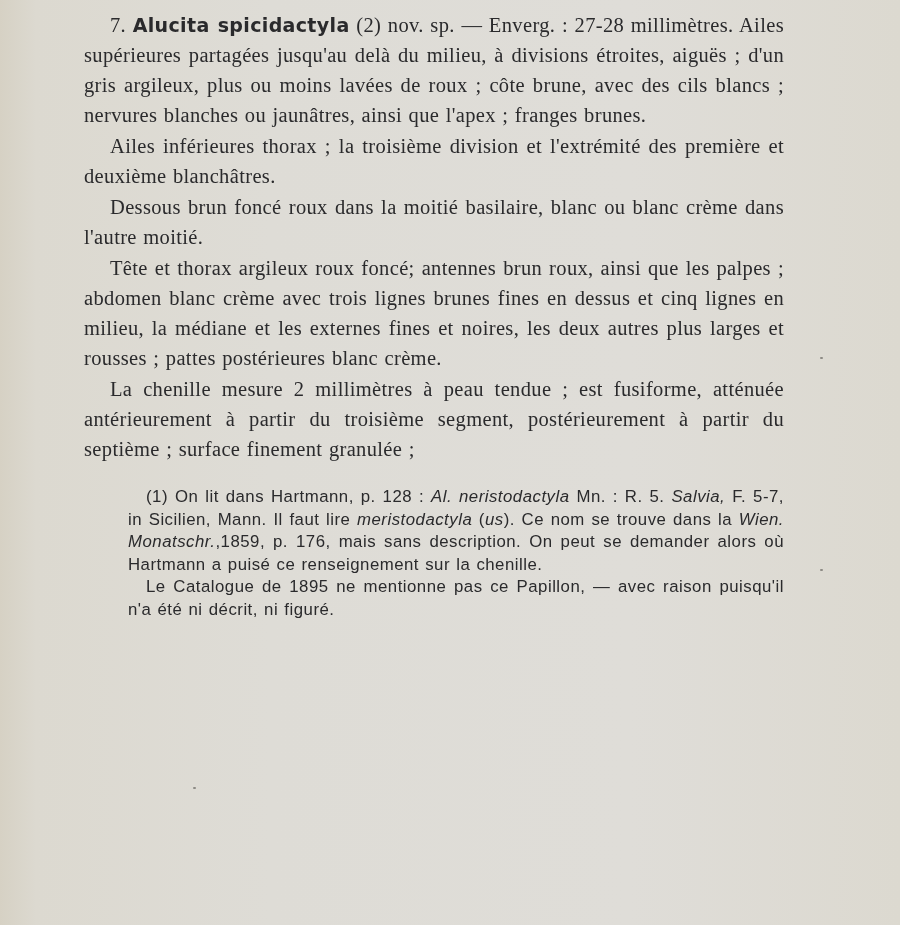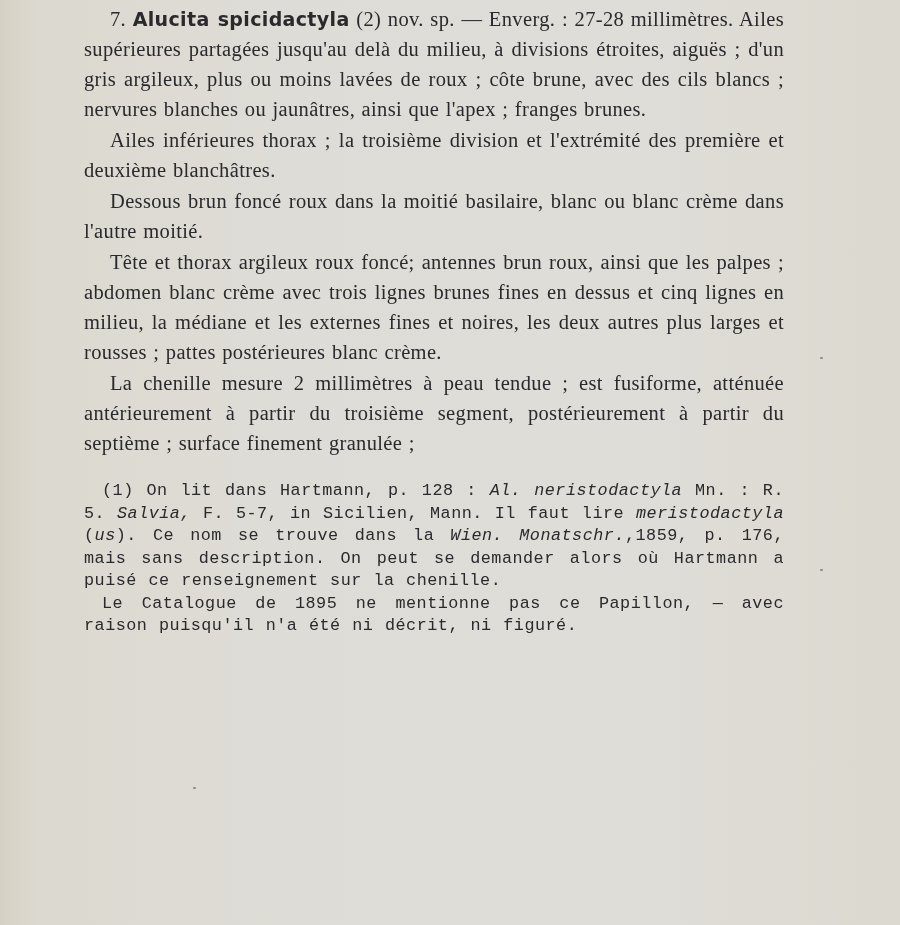--- a/index.html
+++ b/index.html
@@ -4,39 +4,40 @@
   <style>
     html, body { margin: 0; padding: 0; }
     body {
       width: 900px; height: 925px; overflow: hidden;
       background: linear-gradient(90deg, #d6d1c4 0%, #dcd9d0 4%, #dedcd6 30%, #dfddd8 70%, #dcd9d0 100%);
       font-family: "DejaVu Serif", "Liberation Serif", serif;
       color: #2a2a2c;
       position: relative;
     }
     .page {
-      position: absolute; left: 84px; top: 4px; width: 700px;
+      position: absolute; left: 84px; top: 10px; width: 700px;
     }
     .body-text {
       font-family: "Liberation Serif", "DejaVu Serif", serif;
       font-size: 20.5px; line-height: 30px;
       text-align: justify;
       letter-spacing: 0.35px;
       word-spacing: 1px;
     }
     .body-text p { margin: 0 0 1px 0; text-indent: 26px; }
     .body-text p.first { text-indent: 26px; }
     .b { font-weight: bold; font-family: "DejaVu Sans", "Liberation Sans", sans-serif; font-size: 19px; }
     .notes {
       margin-top: 22px;
-      font-family: Liberation Mono, monospace;
+      font-family: Liberation Sans, sans-serif;
       font-size: 16.8px; line-height: 22.5px;
       text-align: justify;
       letter-spacing: 0.5px;
       word-spacing: 1px;
+      margin-left: 44px;
     }
     .notes p { margin: 0; text-indent: 18px; }
     .it { font-style: italic; }
     .spot {
       position: absolute; width: 3px; height: 2px; background: #6b6964; border-radius: 1px; opacity: .7;
     }
   </style>
 </head>
 <body>
 

